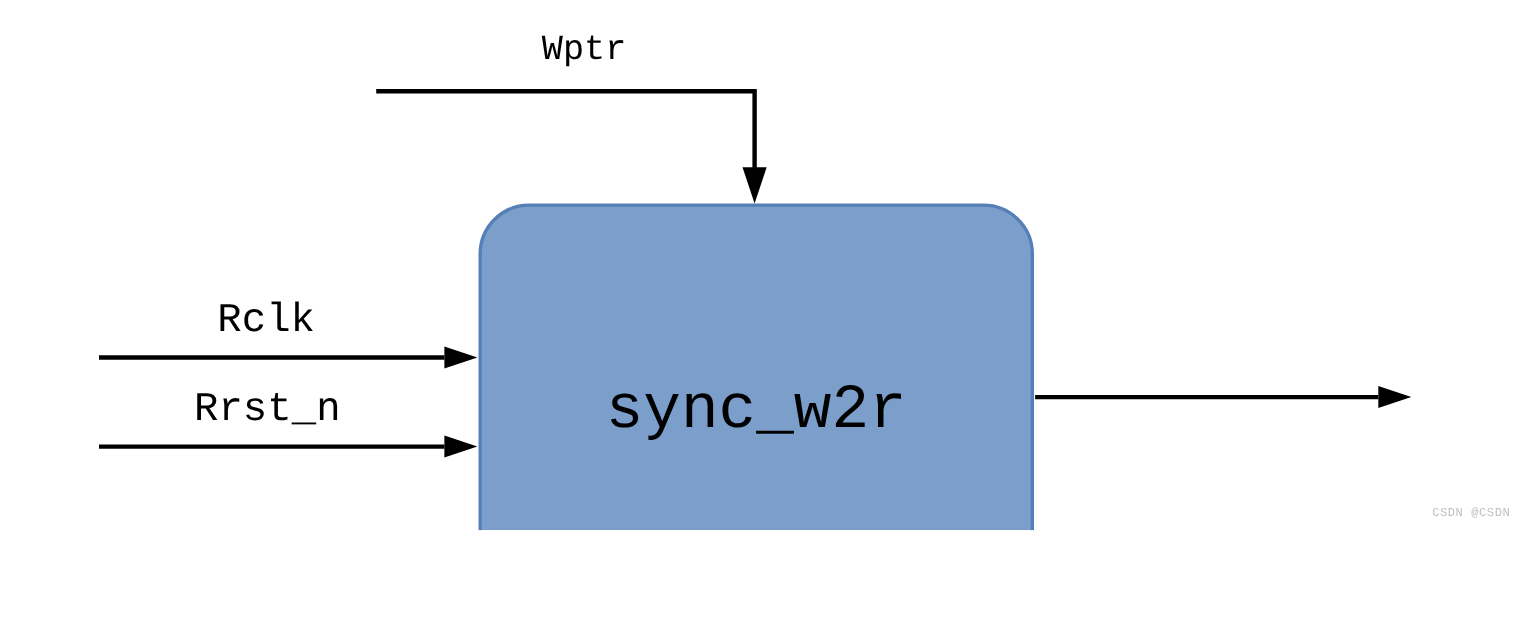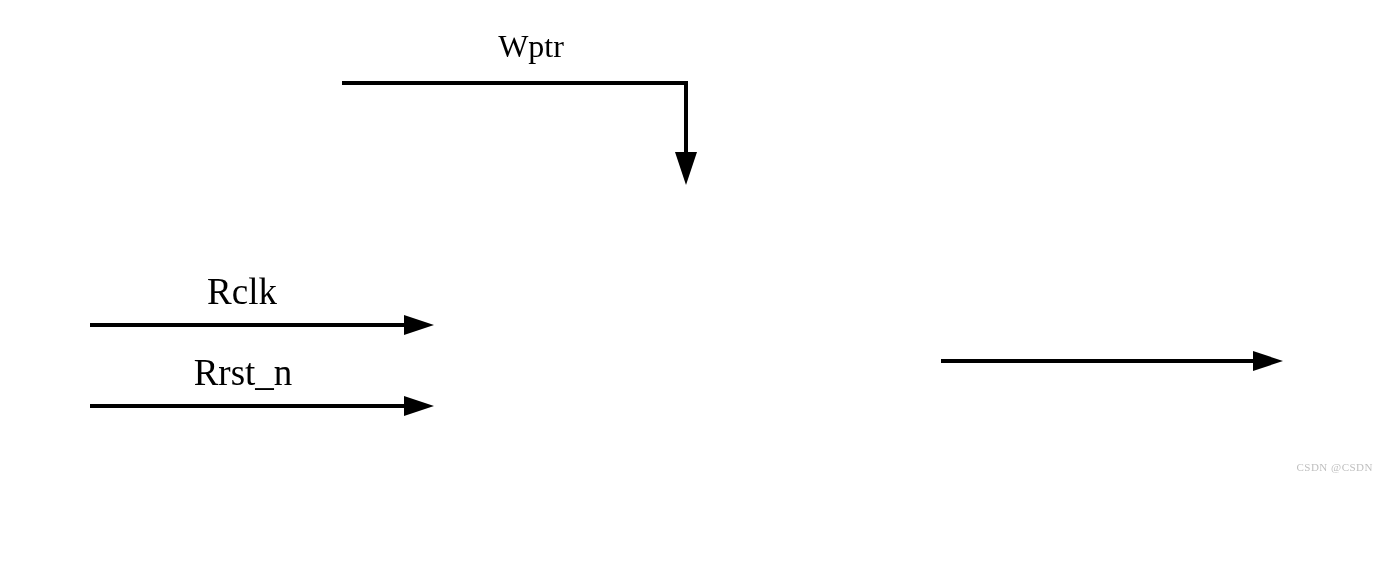--- a/index.html
+++ b/index.html
@@ -11,21 +11,21 @@
     --background: #FFFFFF;
   }
   * { margin: 0; padding: 0; box-sizing: border-box; }
   html, body { background: var(--background); }
   .stage {
     position: relative;
     width: 1386px;
     height: 482px;
     background: var(--background);
     overflow: hidden;
-    font-family: Liberation Serif, serif;
+    font-family: Liberation Mono, monospace;
   }
   .wires {
     position: absolute;
     left: 0; top: 0;
     width: 1386px; height: 582px;
   }
   .wires path, .wires line {
     stroke: var(--line);
     stroke-width: 4;
     fill: none;
@@ -91,16 +91,19 @@
     <polygon points="1253,351 1253,371 1283,361"></polygon>
   </svg>
 
   <div class="signal-label top-label" style="left:531px; top:28px;">Wptr</div>
 
   <div class="signal-label" style="left:242px; top:275px;">Rclk</div>
 
   <div class="signal-label" style="left:243px; top:356px;">Rrst_n</div>
 
 
+  <div class="block">
+    <span class="block-title">sync_w2r</span>
+  </div>
 
   <div class="watermark">CSDN @CSDN</div>
 
 </div>
 
 </body></html>

